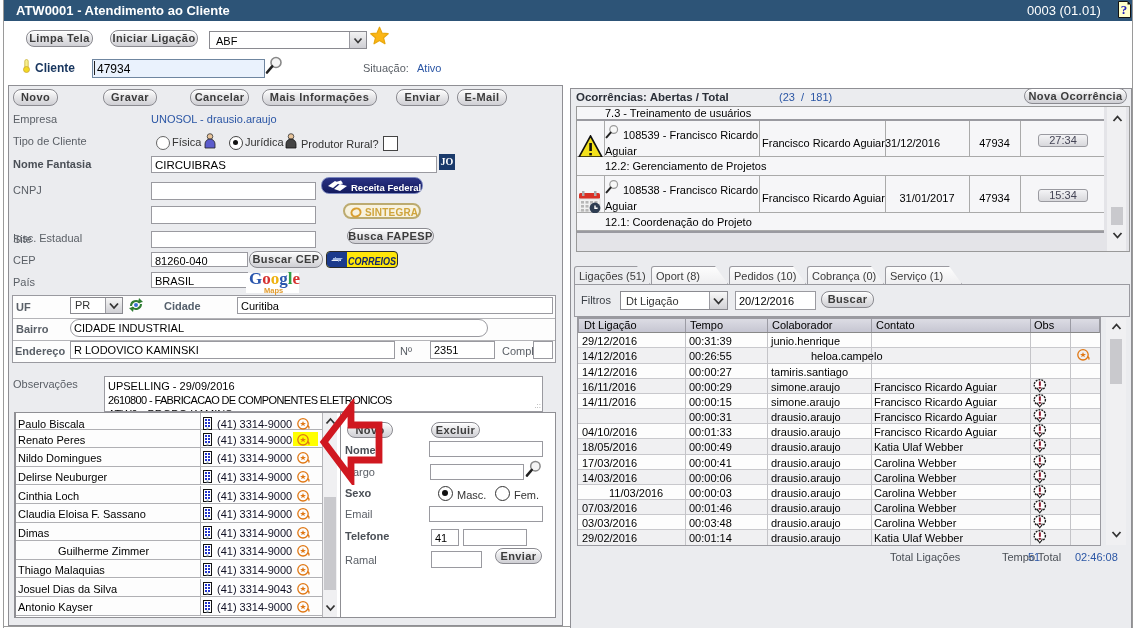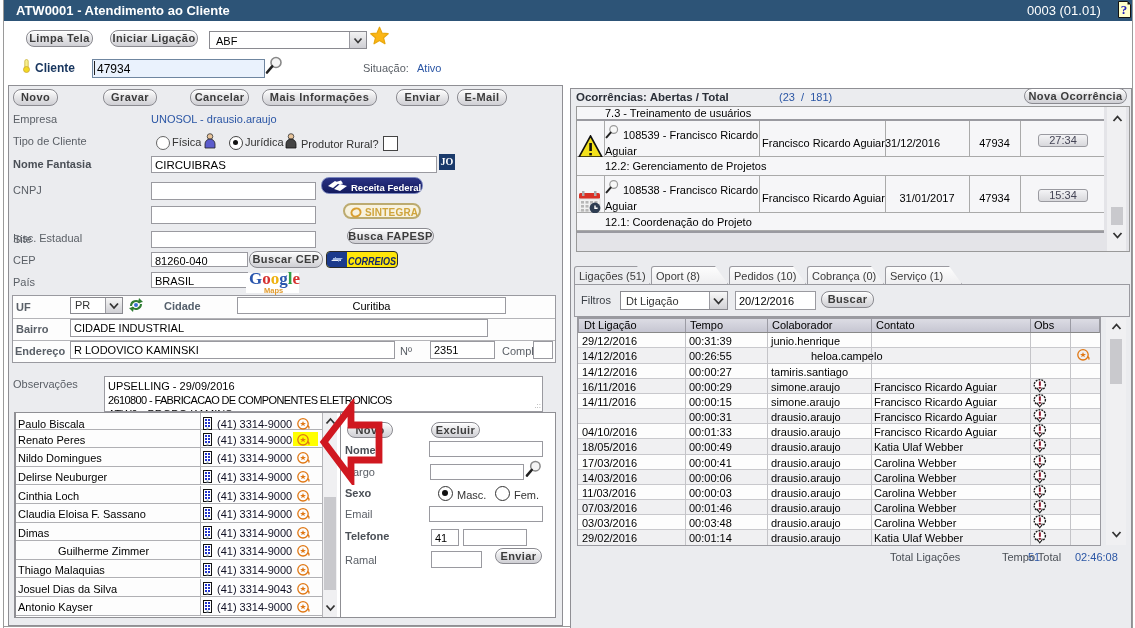--- a/index.html
+++ b/index.html
@@ -149,23 +149,23 @@
   </div>
 </div>
 <svg class="abs" style="left:128px;top:297px;" width="16" height="16" viewBox="0 0 16 16">
 <path d="M3 9 a5 5 0 0 1 9-3" fill="none" stroke="#2e7d32" stroke-width="2"></path>
 <path d="M13 7 a5 5 0 0 1 -9 3" fill="none" stroke="#2e7d32" stroke-width="2"></path>
 <path d="M11 1 L15 5 L10 6 Z" fill="#2e7d32"></path>
     <path d="M5 15 L1 11 L6 10 Z" fill="#2e7d32"></path>
 <circle cx="8" cy="8" r="2" fill="#3b6fd4"></circle>
 </svg>
 <div class="lbl bold" style="left:164px;top:300px;color:#55606c;">Cidade</div>
-<div class="inp" style="left:237px;top:297px;width:269px;height:17px;text-align:center;">Curitiba</div>
+<div class="inp" style="left:237px;top:297px;width:316px;height:17px;">Curitiba</div>
 <div class="lbl bold" style="left:16px;top:323px;color:#5a6068;">Bairro</div>
-<div class="inp" style="left:70px;top:319px;width:418px;height:18px;">CIDADE INDUSTRIAL</div>
+<div class="inp" style="left:70px;top:319px;width:418px;height:18px;border-radius:9px;">CIDADE INDUSTRIAL</div>
 <div class="lbl bold" style="left:15px;top:345px;color:#5a6068;">Endereço</div>
 <div class="inp" style="left:70px;top:341px;width:325px;height:18px;">R LODOVICO KAMINSKI</div>
 <div class="lbl" style="left:400px;top:345px;">Nº</div>
 <div class="inp" style="left:430px;top:341px;width:65px;height:18px;">2351</div>
 <div class="lbl" style="left:502px;top:345px;">Compl</div>
 <div class="inp" style="left:533px;top:341px;width:20px;height:18px;"></div>
 
 <div class="lbl" style="left:13px;top:378px;">Observações</div>
 <div class="abs" style="left:104px;top:376px;width:439px;height:36px;border:1px solid #9a9aa0;background:#fff;box-sizing:border-box;overflow:hidden;">
   <div style="padding:2px 3px;font-size:11px;line-height:14px;color:#000;">UPSELLING - 29/09/2016<br><span style="letter-spacing:-0.62px;">2610800 - FABRICACAO DE COMPONENTES ELETRONICOS</span><br>ATW0 - PROPG KAMINS</div>
@@ -696,21 +696,21 @@
         <path d="M4.8 9.0 L8.9 9.0 L6.8 11.8 Z" fill="#fff" stroke="none"></path>
         <rect x="5.9" y="2.4" width="1.9" height="4.4" fill="#8b1025"></rect>
         <rect x="5.9" y="7.9" width="1.9" height="1.8" fill="#8b1025"></rect>
       </svg></div>
     <div class="abs" style="left:578px;top:484.9px;width:522px;height:15.16px;background:#fdfdfd;border-bottom:1px solid #c8c8cc;box-sizing:border-box;"></div>
     <div class="abs" style="left:685px;top:484.9px;width:1px;height:15.16px;background:#c4c4c8;"></div>
     <div class="abs" style="left:767px;top:484.9px;width:1px;height:15.16px;background:#c4c4c8;"></div>
     <div class="abs" style="left:871px;top:484.9px;width:1px;height:15.16px;background:#c4c4c8;"></div>
     <div class="abs" style="left:1030px;top:484.9px;width:1px;height:15.16px;background:#c4c4c8;"></div>
     <div class="abs" style="left:1070px;top:484.9px;width:1px;height:15.16px;background:#c4c4c8;"></div>
-    <div class="abs" style="left:582px;top:486.9px;color:#000;">11/03/2016</div>
+    <div class="abs" style="left:609px;top:486.9px;color:#000;">11/03/2016</div>
     <div class="abs" style="left:689px;top:486.9px;color:#000;">00:00:03</div>
     <div class="abs" style="left:771px;top:486.9px;color:#000;">drausio.araujo</div>
     <div class="abs" style="left:874px;top:486.9px;color:#000;">Carolina Webber</div>
     <div class="abs" style="left:1033px;top:484.9px;"><svg width="14" height="15" viewBox="0 0 14 15">
         <ellipse cx="6.8" cy="5.8" rx="5.6" ry="5.1" fill="#fff" stroke="#1a1a1a" stroke-width="1.4" stroke-dasharray="1.9 1"></ellipse>
         <path d="M4.5 9.4 L6.8 12.8 L9.1 9.4 Z" fill="#fff" stroke="#1a1a1a" stroke-width="1.1"></path>
         <path d="M4.8 9.0 L8.9 9.0 L6.8 11.8 Z" fill="#fff" stroke="none"></path>
         <rect x="5.9" y="2.4" width="1.9" height="4.4" fill="#8b1025"></rect>
         <rect x="5.9" y="7.9" width="1.9" height="1.8" fill="#8b1025"></rect>
       </svg></div>

